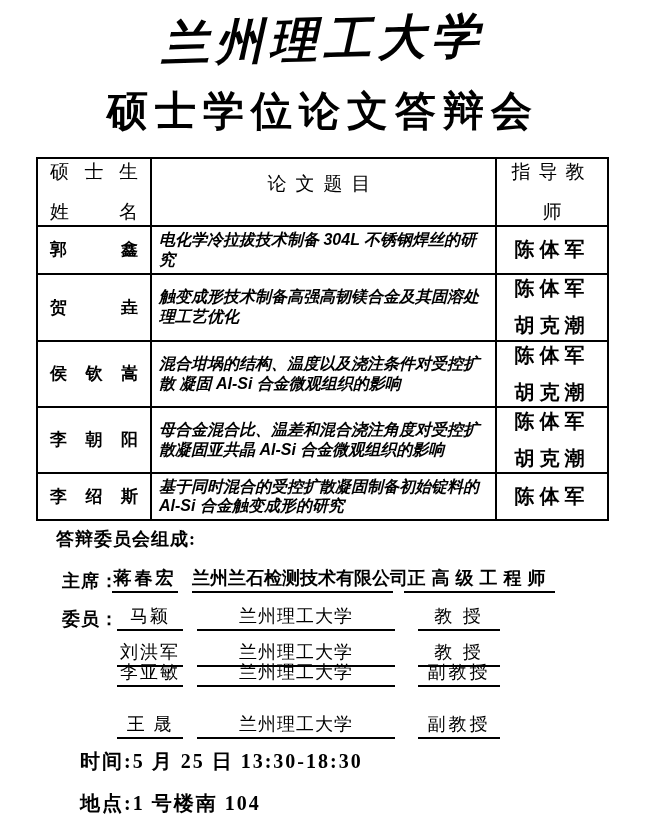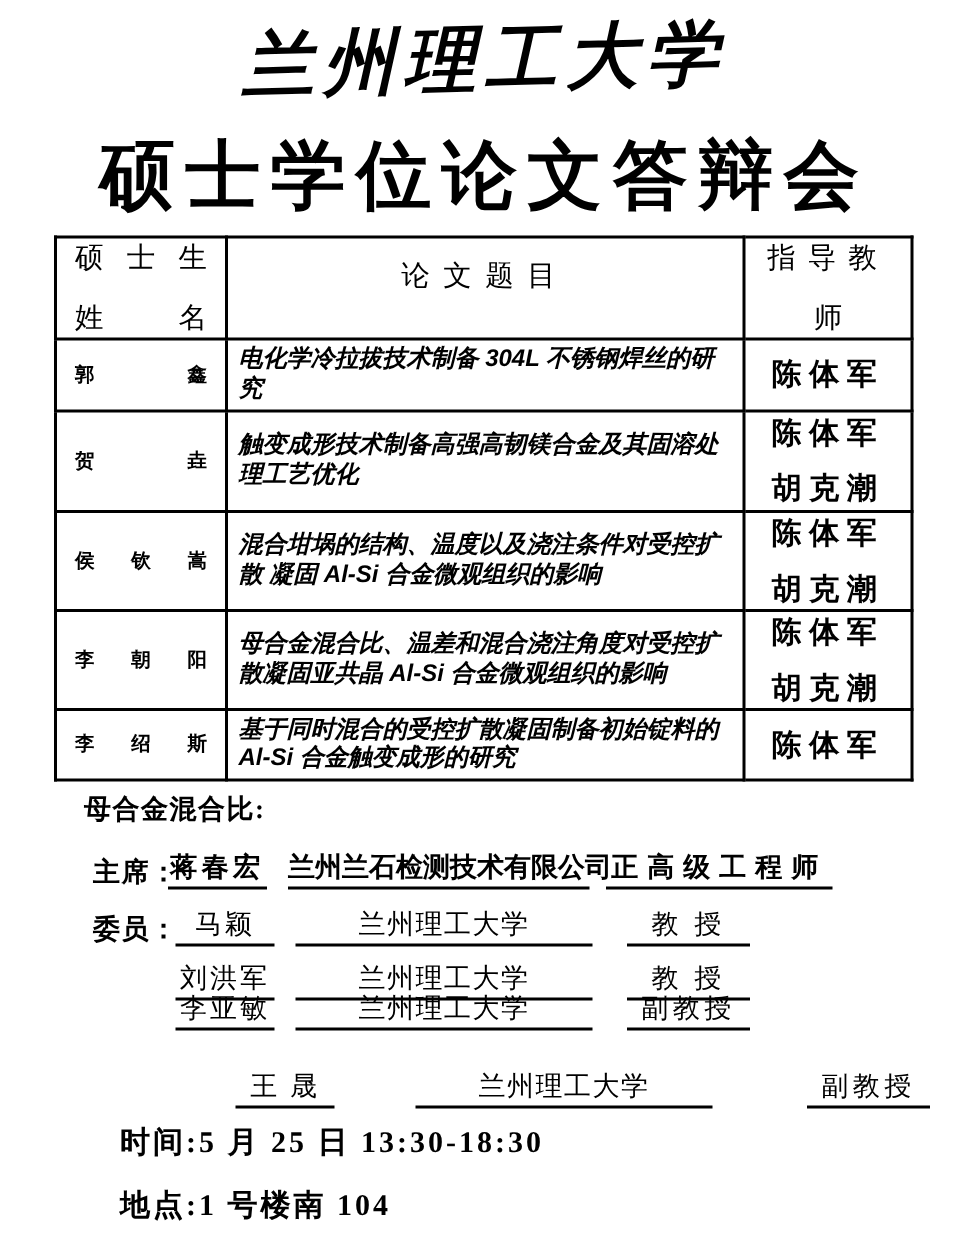--- a/index.html
+++ b/index.html
@@ -24,21 +24,21 @@
     font-weight: bold;
     font-style: italic;
     letter-spacing: 6px;
     transform: rotate(-1.5deg);
     white-space: nowrap;
   }
   .doc-title {
     position: absolute;
     top: 84px; left: 0; width: 100%;
     text-align: center;
-    font-size: 50px;
+    font-size: 41px;
     font-weight: bold;
     letter-spacing: 7px;
     white-space: nowrap;
   }
 
   
   table.defense-table {
     position: absolute;
     top: 157px; left: 36px;
     width: 571px;
@@ -61,21 +61,21 @@
   }
   .hdr-name-line + .hdr-name-line { margin-top: 14px; }
   .hdr-thesis { text-align: center; letter-spacing: 9px; }
   .hdr-advisor-l1 { text-align: center; letter-spacing: 8px; }
   .hdr-advisor-l2 { text-align: center; margin-top: 14px; }
 
   .name-cell, .thesis-cell, .advisor-cell {
     font-family: "Liberation Sans", sans-serif;
     font-weight: bold;
   }
-  .name-cell { font-size: 13px; }
+  .name-cell { font-size: 17px; }
   .thesis-cell {
     font-size: 16px;
     line-height: 1.24;
     padding: 3px 6px 3px 7px;
     text-align: left;
     font-style: italic;
   }
   .advisor-cell { font-size: 20px; text-align: center; }
   .advisor-line { display: block; letter-spacing: 5px; }
   .advisor-line:empty { display: none; }
@@ -111,21 +111,21 @@
   .chair-row .sig-name  { width: 66px;  margin-left: 0;  letter-spacing: 3px; }
   .chair-row .sig-affil { width: 201px; margin-left: 14px; }
   .chair-row .sig-title { width: 151px; margin-left: 11px; letter-spacing: 6px; }
 
   .member-row .sig-name  { width: 66px;  margin-left: 5px; letter-spacing: 2px; }
   .member-row .sig-affil { width: 198px; margin-left: 14px; letter-spacing: 1px; }
   .member-row .sig-title { width: 82px;  margin-left: 23px; letter-spacing: 3px; }
   .member-row-1 { top: 604px; }
   .member-row-2 { top: 640px; }
   .member-row-3 { top: 660px; }
-  .member-row-4 { top: 712px; gap: 40px; }
+  .member-row-4 { top: 712px; }
 
   
   .time-line {
     position: absolute;
     left: 80px; top: 748px;
     font-size: 20px;
     font-weight: bold;
     letter-spacing: 2px;
     white-space: nowrap;
   }
@@ -225,21 +225,21 @@
       </td>
       <td class="thesis-cell">基于同时混合的受控扩散凝固制备初始锭料的 Al-Si 合金触变成形的研究</td>
       <td class="advisor-cell">
         <span class="advisor-line">陈体军</span>
 
       </td>
     </tr>
   </tbody>
     </table>
 
-  <div class="committee-heading">母合金混合比:</div>
+  <div class="committee-heading">答辩委员会组成:</div>
 
   <div class="sig-row chair-row">
     <span class="row-label">主席：</span>
     <span class="uline sig-name">蒋春宏</span>
     <span class="uline sig-affil">兰州兰石检测技术有限公司</span>
     <span class="uline sig-title">正高级工程师</span>
   </div>
 
   <div class="sig-row member-row member-row-1">
     <span class="row-label">委员：</span>

